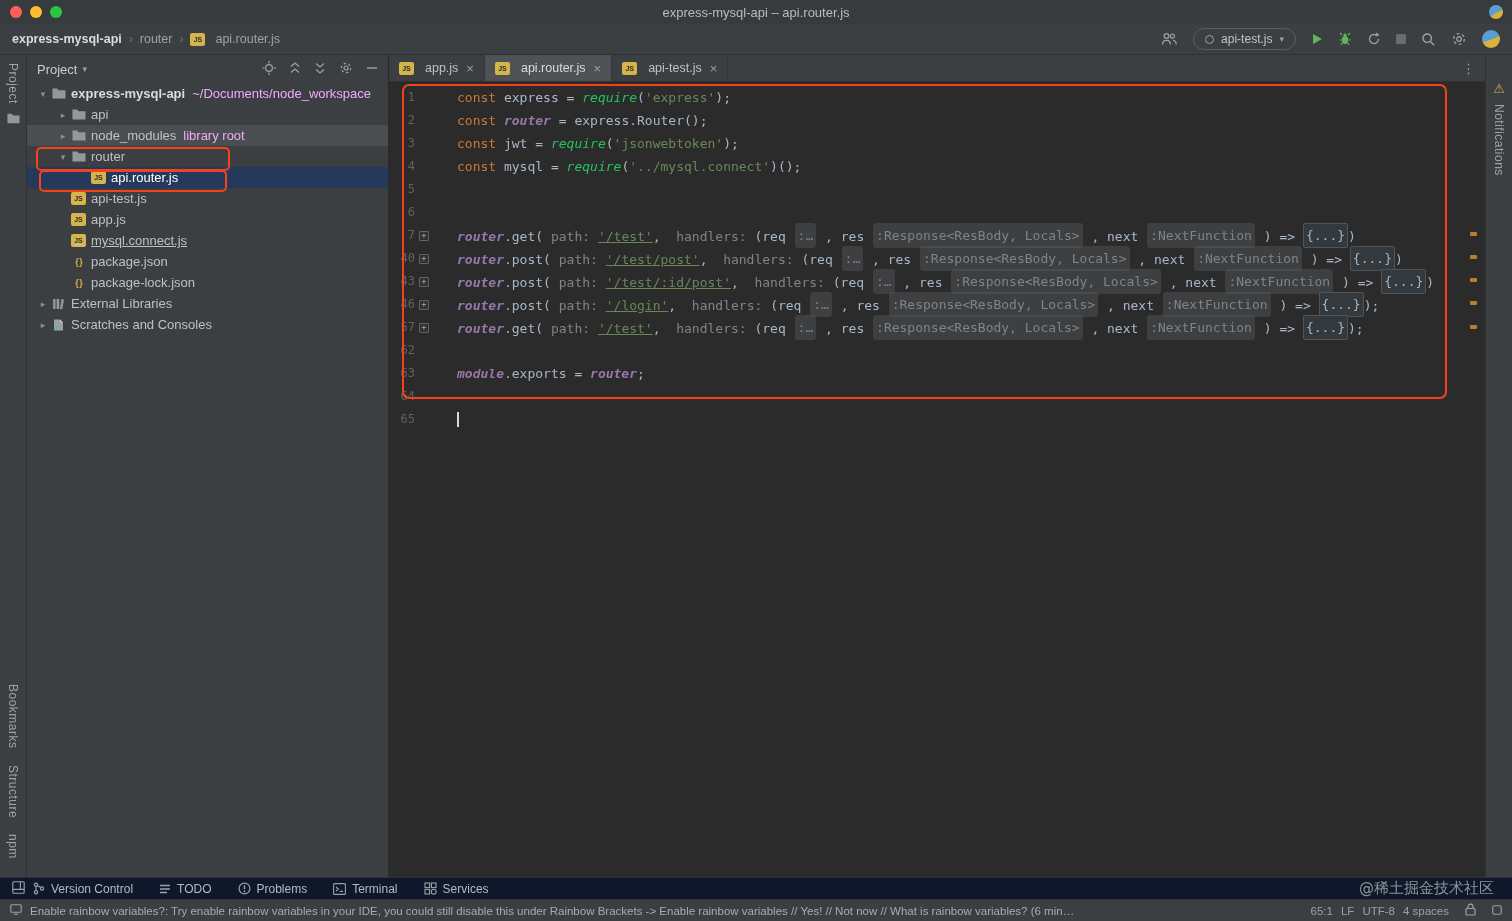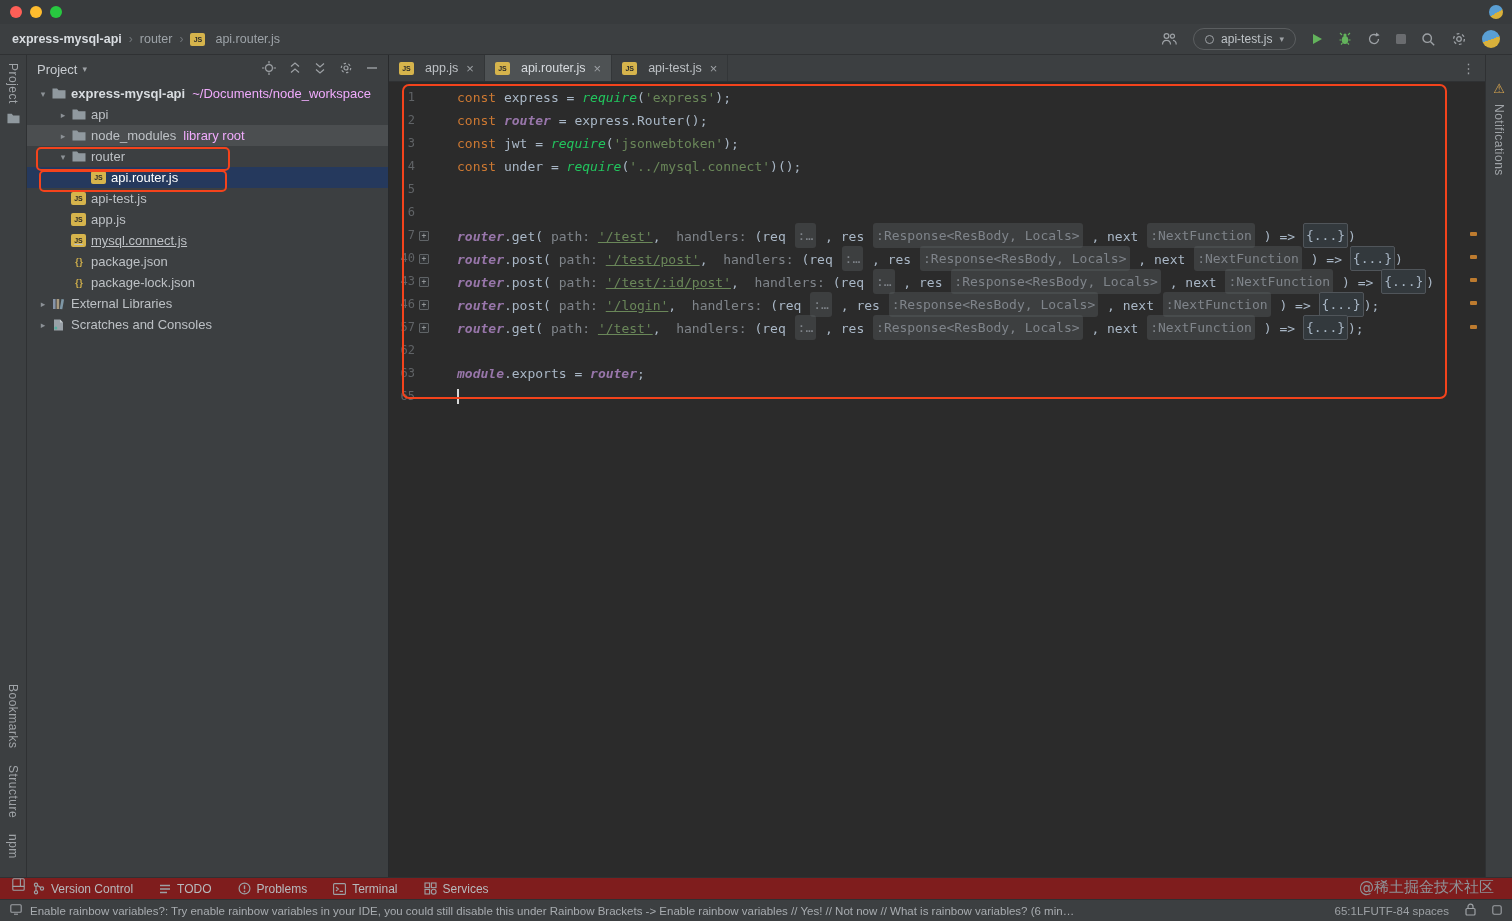--- a/index.html
+++ b/index.html
@@ -86,21 +86,21 @@
   .tk-c{color:#7f848a;background:rgba(95,99,102,.35);border-radius:3px;padding:1px 3px;margin:0 1px}
   .tk-u{color:#6a8759;text-decoration:underline}
   .tk-b{color:#a9b7c6;background:#33393d;border:1px solid #50555a;border-radius:2px;padding:0 2px}
   .caret{display:inline-block;width:2px;height:15px;background:#d8d8d8;animation:blink 1s steps(1) infinite}
   @keyframes blink{50%{opacity:0}}
   .anno-rect{position:absolute;left:13px;top:2px;width:1045px;height:315px;border:2.5px solid #f4431c;
     border-radius:7px;pointer-events:none;z-index:5}
   .mark{position:absolute;right:8px;width:7px;height:3.5px;background:#bd7b2f;border-radius:1px}
 
   
-  .bottombar{flex:0 0 22px;background:#7f1d1d;border-top:1px solid #2f3133;display:flex;
+  .bottombar{flex:0 0 22px;background:#0f172a;border-top:1px solid #2f3133;display:flex;align-items:center;
     padding:0 12px;font-size:12px;color:#b6babd}
   .bb-items{display:flex;align-items:center;gap:26px;margin-left:8px}
   .bb-item{display:flex;align-items:center;gap:6px}
   .bic{flex:0 0 auto}
   .watermark{margin-left:auto;color:#8e9398;font-size:15px;padding-right:6px;font-family:"DejaVu Sans",sans-serif}
   .statusbar{flex:0 0 22px;background:#3c3f41;border-top:1px solid #2f3133;display:flex;align-items:center;
     padding:0 10px;font-size:11.5px;color:#9da1a5;gap:8px}
   .sb-msg{white-space:nowrap;overflow:hidden;text-overflow:ellipsis;max-width:1050px;color:#a8acb0}
   .sb-right{margin-left:auto;display:flex;align-items:center;gap:16px}
   .sb-item{white-space:nowrap}
@@ -109,20 +109,21 @@
 <body>
 
 <div class="window">
 
   <header class="titlebar">
     <div class="traffic">
       <span class="tl red"></span>
       <span class="tl yellow"></span>
       <span class="tl green"></span>
     </div>
+    <div class="win-title">express-mysql-api – api.router.js</div>
     <span class="tb-badge"></span>
   </header>
 
   <nav class="navbar">
     <div class="breadcrumbs">
         <span class="bc-item bold">
           <span>express-mysql-api</span>
         </span>
         <span class="bc-sep">›</span>
         <span class="bc-item">
@@ -373,21 +374,21 @@
               <span class="ct"><span class="tk-k">const</span><span class="tk-p"> </span><span class="tk-v">router</span><span class="tk-p"> = express.Router();</span></span>
             </div>
             <div class="cl">
               <span class="ln">3</span>
               <span class="fm"></span>
               <span class="ct"><span class="tk-k">const</span><span class="tk-p"> jwt = </span><span class="tk-f">require</span><span class="tk-p">(</span><span class="tk-s">'jsonwebtoken'</span><span class="tk-p">);</span></span>
             </div>
             <div class="cl">
               <span class="ln">4</span>
               <span class="fm"></span>
-              <span class="ct"><span class="tk-k">const</span><span class="tk-p"> under = </span><span class="tk-f">require</span><span class="tk-p">(</span><span class="tk-s">'../mysql.connect'</span><span class="tk-p">)();</span></span>
+              <span class="ct"><span class="tk-k">const</span><span class="tk-p"> mysql = </span><span class="tk-f">require</span><span class="tk-p">(</span><span class="tk-s">'../mysql.connect'</span><span class="tk-p">)();</span></span>
             </div>
             <div class="cl">
               <span class="ln">5</span>
               <span class="fm"></span>
               <span class="ct"></span>
             </div>
             <div class="cl">
               <span class="ln">6</span>
               <span class="fm"></span>
               <span class="ct"></span>
@@ -429,20 +430,25 @@
             </div>
             <div class="cl">
               <span class="ln">62</span>
               <span class="fm"></span>
               <span class="ct"></span>
             </div>
             <div class="cl">
               <span class="ln">63</span>
               <span class="fm"></span>
               <span class="ct"><span class="tk-v">module</span><span class="tk-p">.exports = </span><span class="tk-v">router</span><span class="tk-p">;</span></span>
+            </div>
+            <div class="cl">
+              <span class="ln">64</span>
+              <span class="fm"></span>
+              <span class="ct"></span>
             </div>
             <div class="cl">
               <span class="ln">65</span>
               <span class="fm"></span>
               <span class="ct"><span class="caret"></span></span>
             </div>
           </div>
         <div class="anno-rect"></div>
         <div class="mark" style="top:150px"></div>
         <div class="mark" style="top:173px"></div>
@@ -519,21 +525,21 @@
 
   <footer class="statusbar">
     <span>
       <svg width="12" height="11" viewBox="0 0 12 11" fill="none" stroke="#9da1a5" stroke-width="1.1">
         <rect x=".8" y=".8" width="10.4" height="7.4" rx="1"></rect>
           <path d="M4 10.2h4"></path>
       </svg>
     </span>
     <span class="sb-msg">Enable rainbow variables?: Try enable rainbow variables in your IDE, you could still disable this under Rainbow Brackets -&gt; Enable rainbow variables // Yes! // Not now // What is rainbow variables? (6 minutes ago)</span>
     <div class="sb-right">
-      <span style="display:flex;gap:0" id="sb-items">
+      <span style="display:flex;gap:8px" id="sb-items">
           <span class="sb-item">65:1</span>
           <span class="sb-item">LF</span>
           <span class="sb-item">UTF-8</span>
           <span class="sb-item">4 spaces</span>
         </span>
       <span>
         <svg width="11" height="13" viewBox="0 0 11 13" fill="none" stroke="#9da1a5" stroke-width="1.2">
           <rect x="1" y="5.5" width="9" height="6.5" rx="1"></rect>
             <path d="M3 5.5V3.6a2.5 2.5 0 0 1 5 0v1.9"></path>
         </svg>

